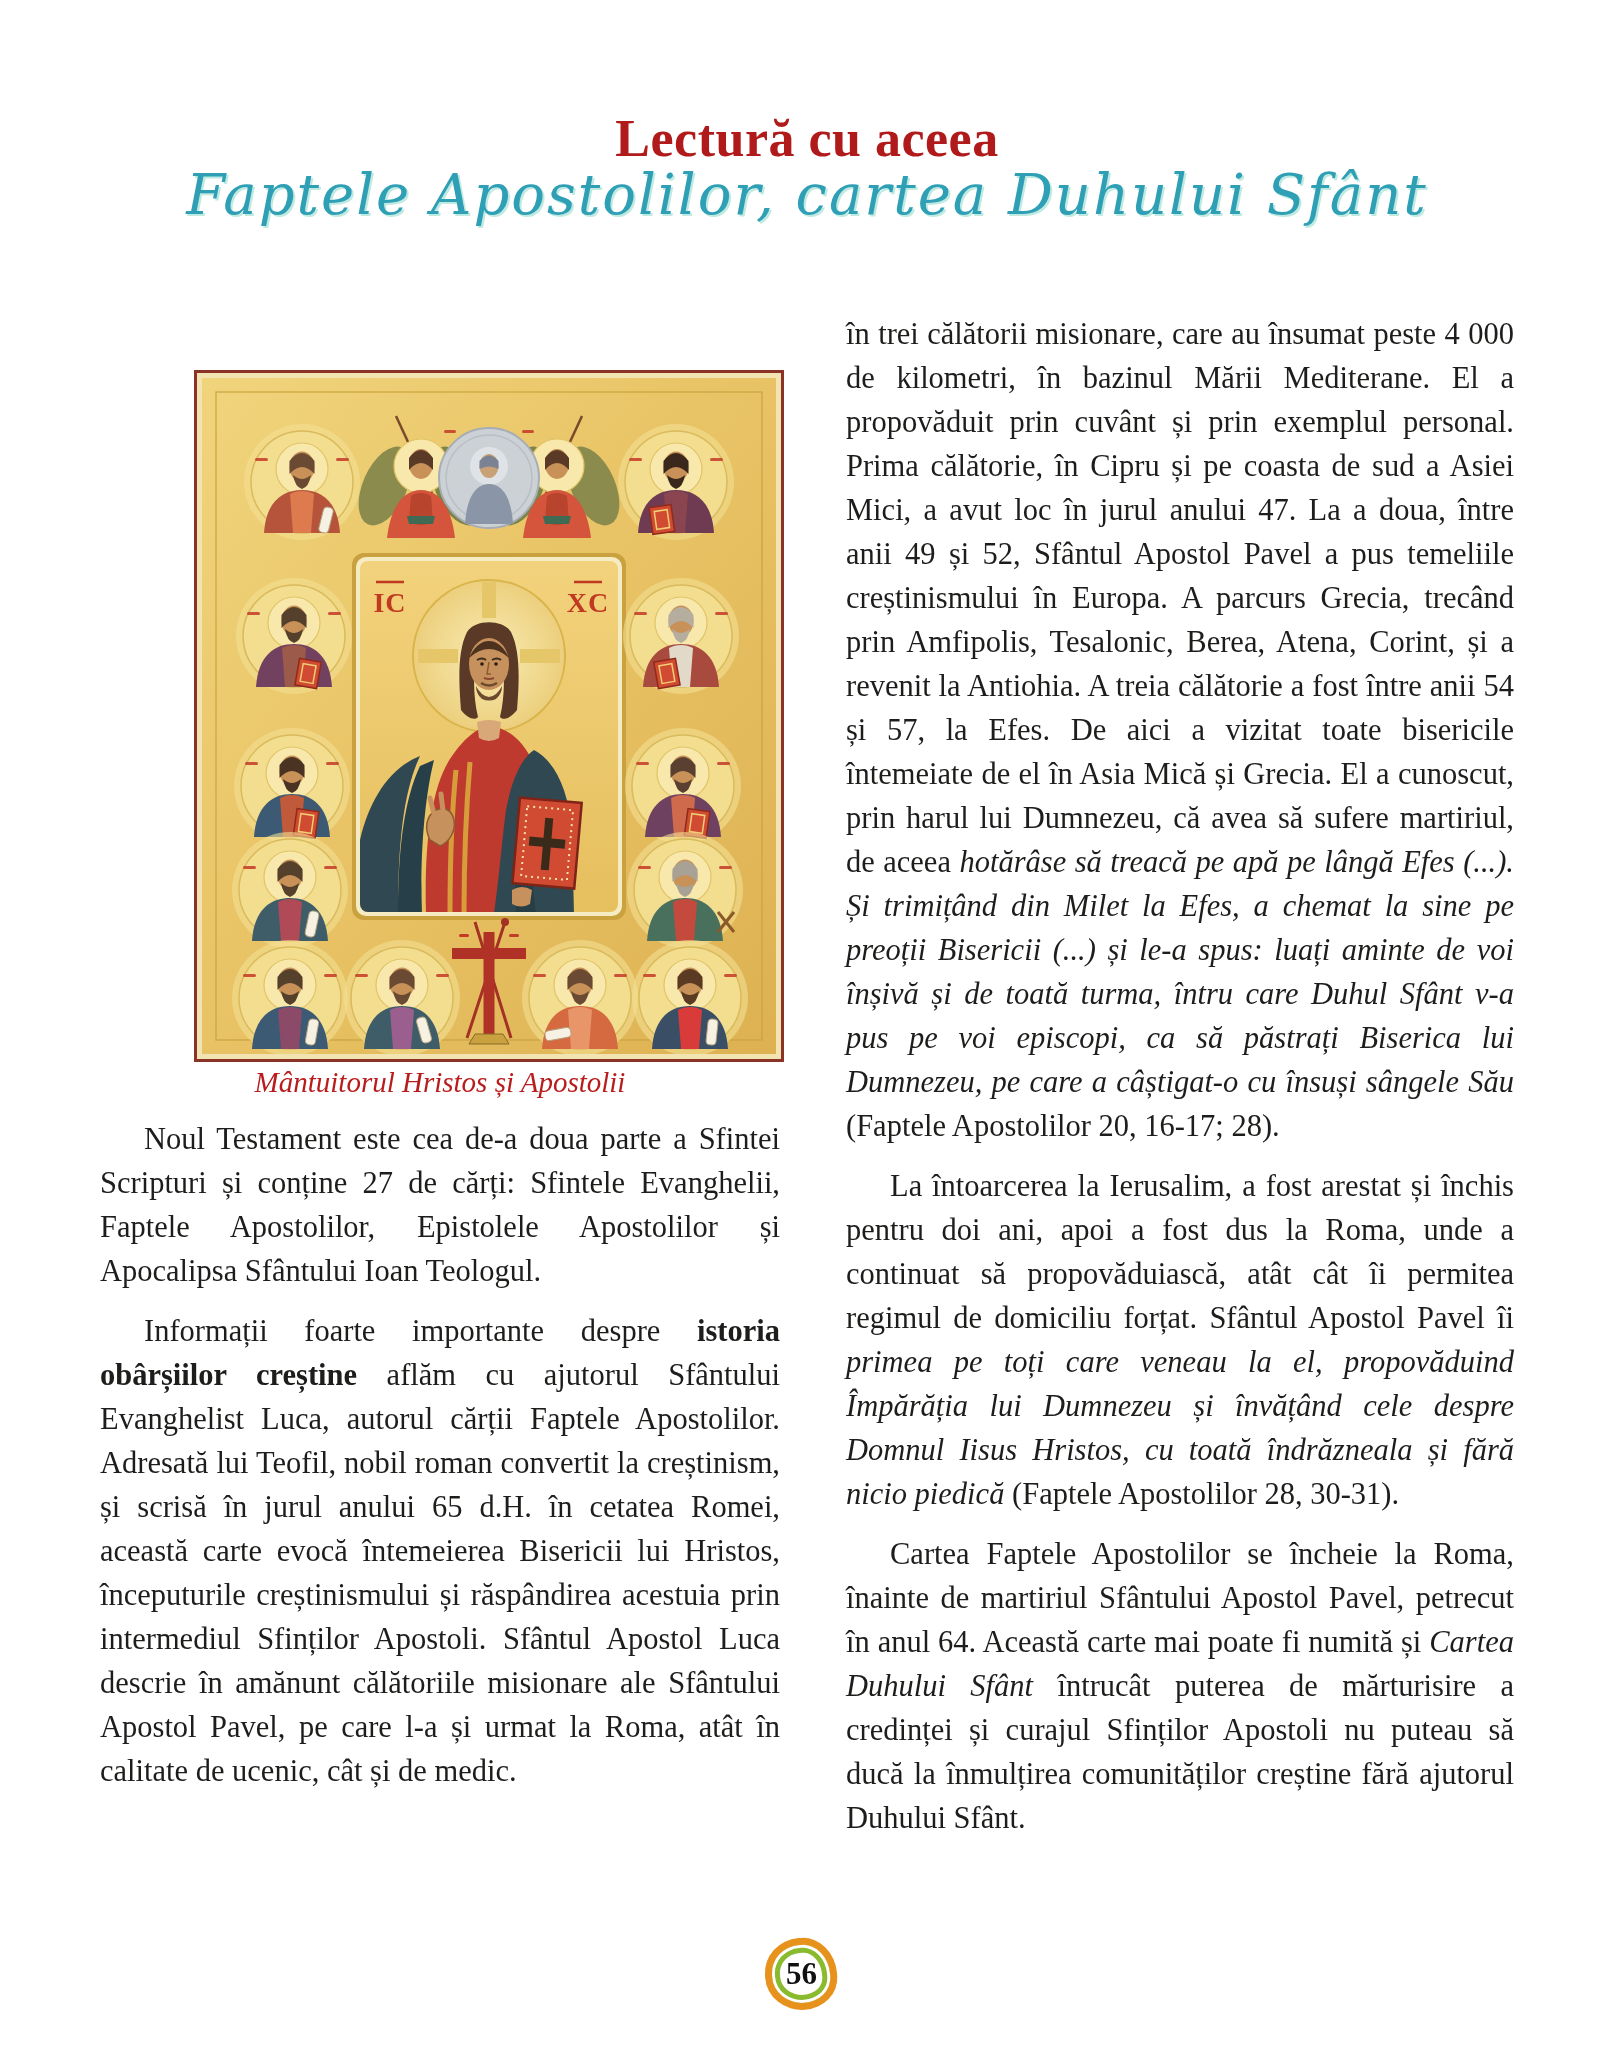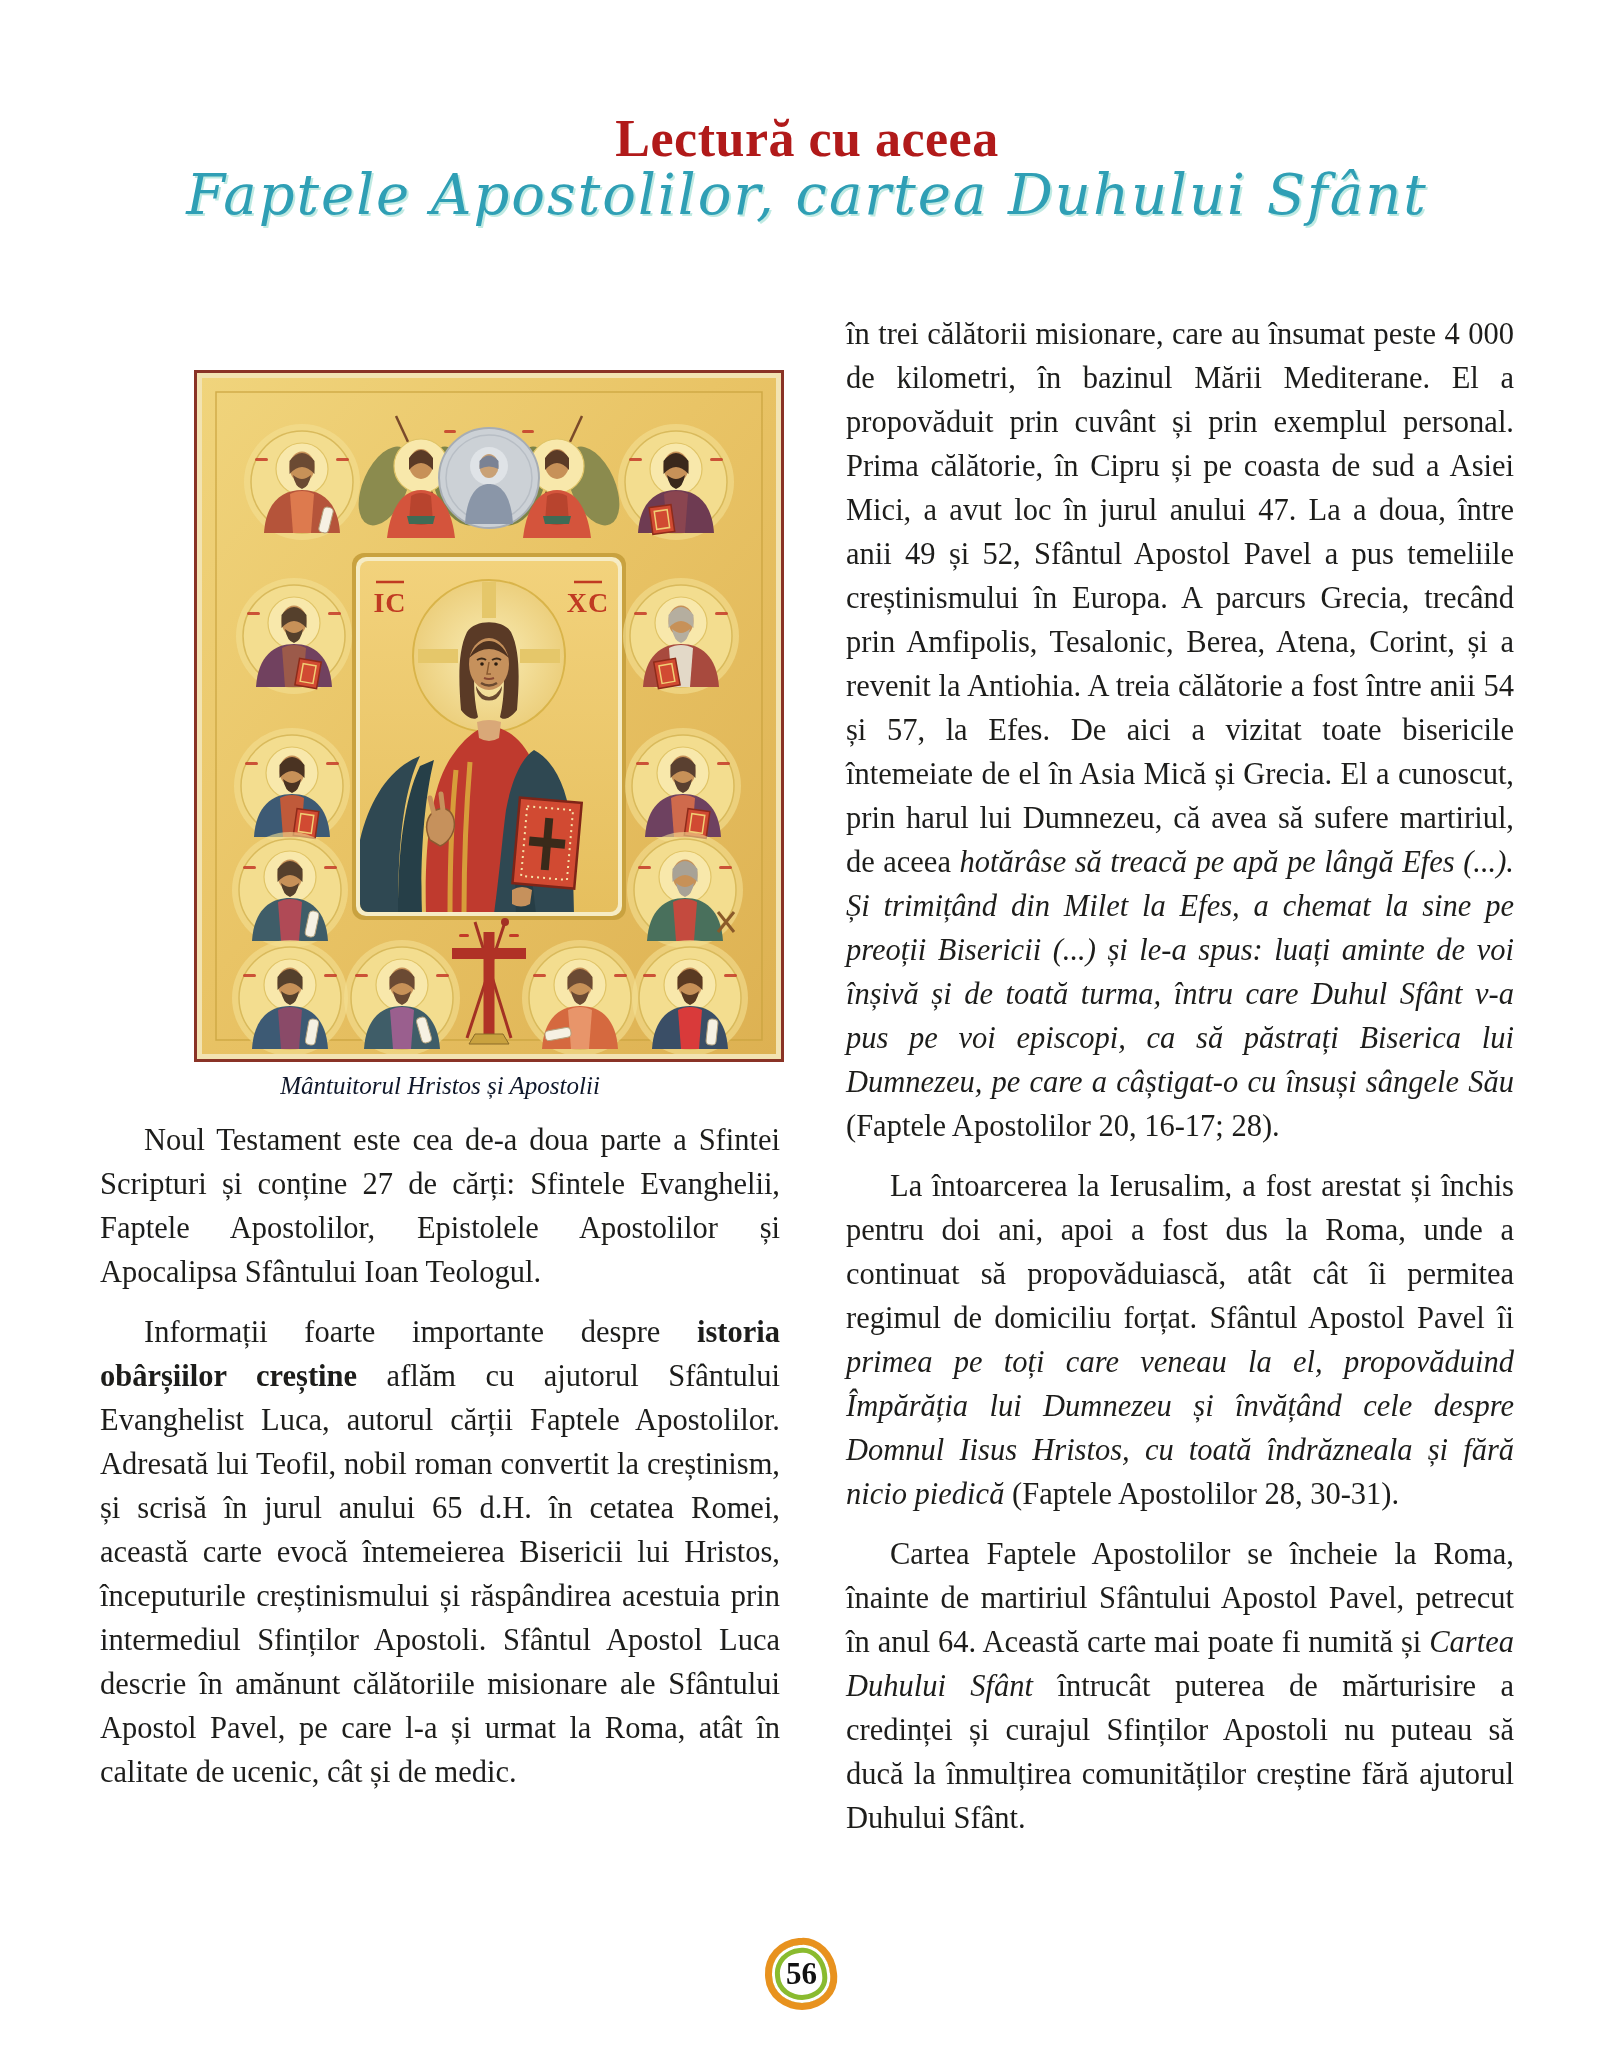--- a/index.html
+++ b/index.html
@@ -19,22 +19,22 @@
   }
   .columns{
     position:absolute;top:296px;left:84px;width:1446px;
     display:flex;gap:34px;align-items:flex-start;
   }
   .col-left{width:712px;}
   .col-right{width:700px;}
   figure.icon-figure{margin:74px auto 0;width:493px;}
   .icon-svg{display:block;}
   figcaption.caption{
-    margin-top:10px;text-align:center;font-style:italic;
-    font-size:25px;color:#0f172a;
+    margin-top:4px;text-align:center;font-style:italic;
+    font-size:29px;color:#b91c1c;
   }
   .body-p{
     font-size:30.5px;line-height:44px;text-align:justify;margin:16px;
     hyphens:auto;overflow-wrap:break-word;
   }
   .indent{text-indent:44px;}
   .lead-space{margin-top:18px;}
   .bullet-p{margin-top:44px;text-indent:44px;}
   .dot{
     display:inline-block;width:13px;height:13px;border-radius:50%;

